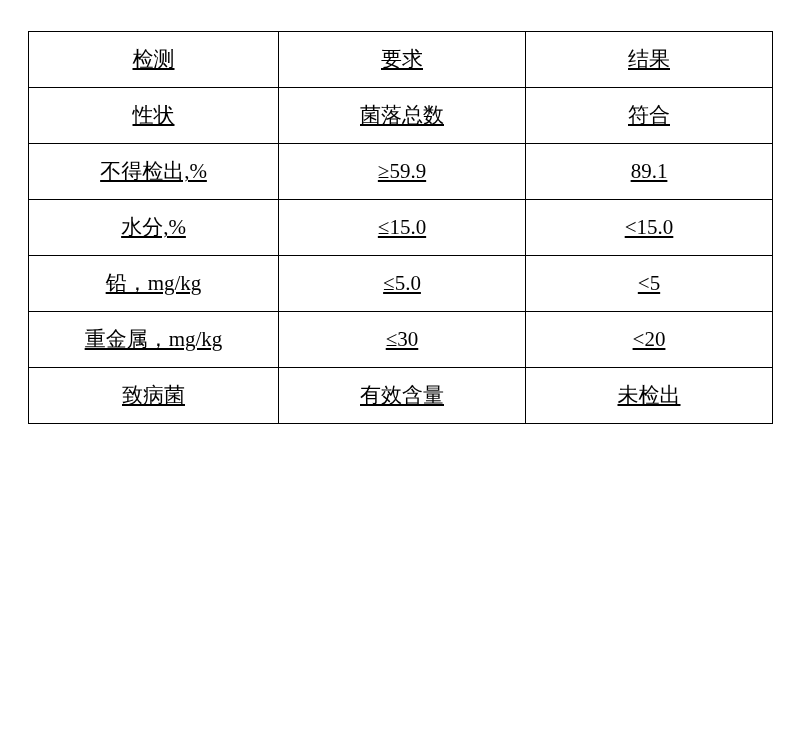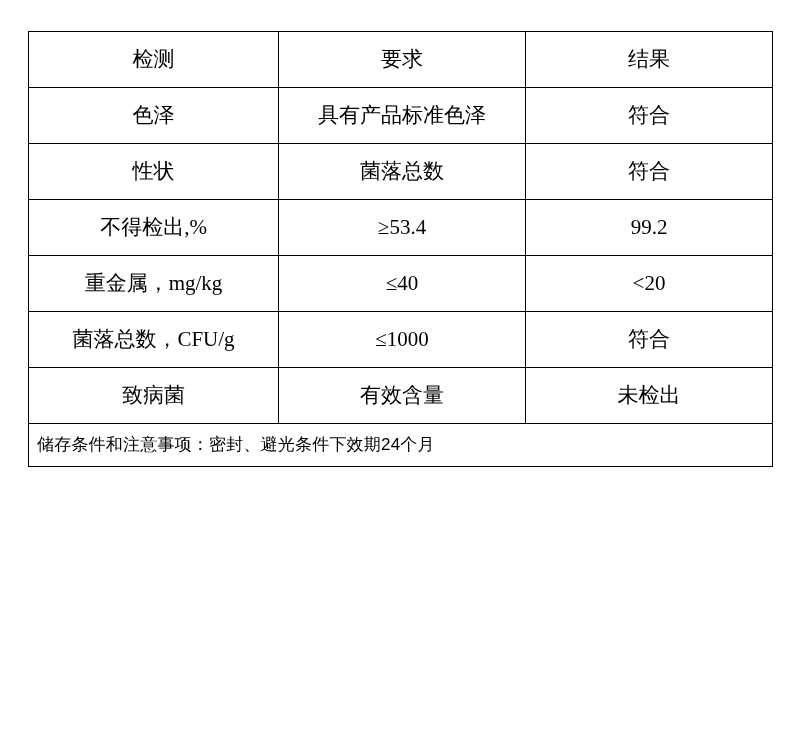--- a/index.html
+++ b/index.html
@@ -32,20 +32,21 @@
   }
   .spec-table td {
     border: 1px solid #000000;
     text-align: center;
     vertical-align: middle;
     font-size: 21px;
     line-height: 1.25;
     padding: 0;
     height: 55px;
     font-family: "Liberation Serif", serif;
+    text-decoration: underline;
   }
   .col-item   { width: 250px; }
   .col-req    { width: 247px; }
   .col-result { width: 247px; }
 
   .cell-inner {
     display: block;
     padding: 2px 4px;
   }
   .num {
@@ -81,97 +82,92 @@
             <span class="cell-inner">检测</span>
           </td>
         <td>
             <span class="cell-inner">要求</span>
           </td>
         <td>
             <span class="cell-inner">结果</span>
           </td>
       </tr>
 
-      <tr>
-        <td>
-            <span class="cell-inner">色泽</span>
-          </td>
-        <td>
-            <span class="cell-inner">具有产品标准色泽</span>
-          </td>
-        <td>
-            <span class="cell-inner">符合</span>
-          </td>
-      </tr>
 
       <tr>
         <td>
             <span class="cell-inner">性状</span>
           </td>
         <td>
             <span class="cell-inner">菌落总数</span>
           </td>
         <td>
             <span class="cell-inner">符合</span>
           </td>
       </tr>
 
 
       <tr>
         <td>
             <span class="cell-inner">不得检出,%</span>
           </td>
         <td>
-            <span class="cell-inner num">≥53.4</span>
+            <span class="cell-inner num">≥59.9</span>
           </td>
         <td>
-            <span class="cell-inner num">99.2</span>
+            <span class="cell-inner num">89.1</span>
+          </td>
+      </tr>
+
+      <tr>
+        <td>
+            <span class="cell-inner">水分,%</span>
+          </td>
+        <td>
+            <span class="cell-inner num">≤15.0</span>
+          </td>
+        <td>
+            <span class="cell-inner num">&lt;15.0</span>
           </td>
       </tr>
 
 
 
-
+      <tr>
+        <td>
+            <span class="cell-inner">铅，mg/kg</span>
+          </td>
+        <td>
+            <span class="cell-inner num">≤5.0</span>
+          </td>
+        <td>
+            <span class="cell-inner num">&lt;5</span>
+          </td>
+      </tr>
 
       <tr>
         <td>
             <span class="cell-inner">重金属，mg/kg</span>
           </td>
         <td>
-            <span class="cell-inner num">≤40</span>
+            <span class="cell-inner num">≤30</span>
           </td>
         <td>
             <span class="cell-inner num">&lt;20</span>
           </td>
       </tr>
 
-      <tr>
-        <td>
-            <span class="cell-inner">菌落总数，CFU/g</span>
-          </td>
-        <td>
-            <span class="cell-inner num">≤1000</span>
-          </td>
-        <td>
-            <span class="cell-inner">符合</span>
-          </td>
-      </tr>
 
       <tr>
         <td>
             <span class="cell-inner">致病菌</span>
           </td>
         <td>
             <span class="cell-inner">有效含量</span>
           </td>
         <td>
             <span class="cell-inner">未检出</span>
           </td>
       </tr>
 
-      <tr class="footer-row">
-        <td colspan="3">
-            <span class="footer-note">储存条件和注意事项：密封、避光条件下效期24个月</span>
-          </td>
-      </tr>
     </tbody>
   </table>
 </div>
 
 </body></html>

